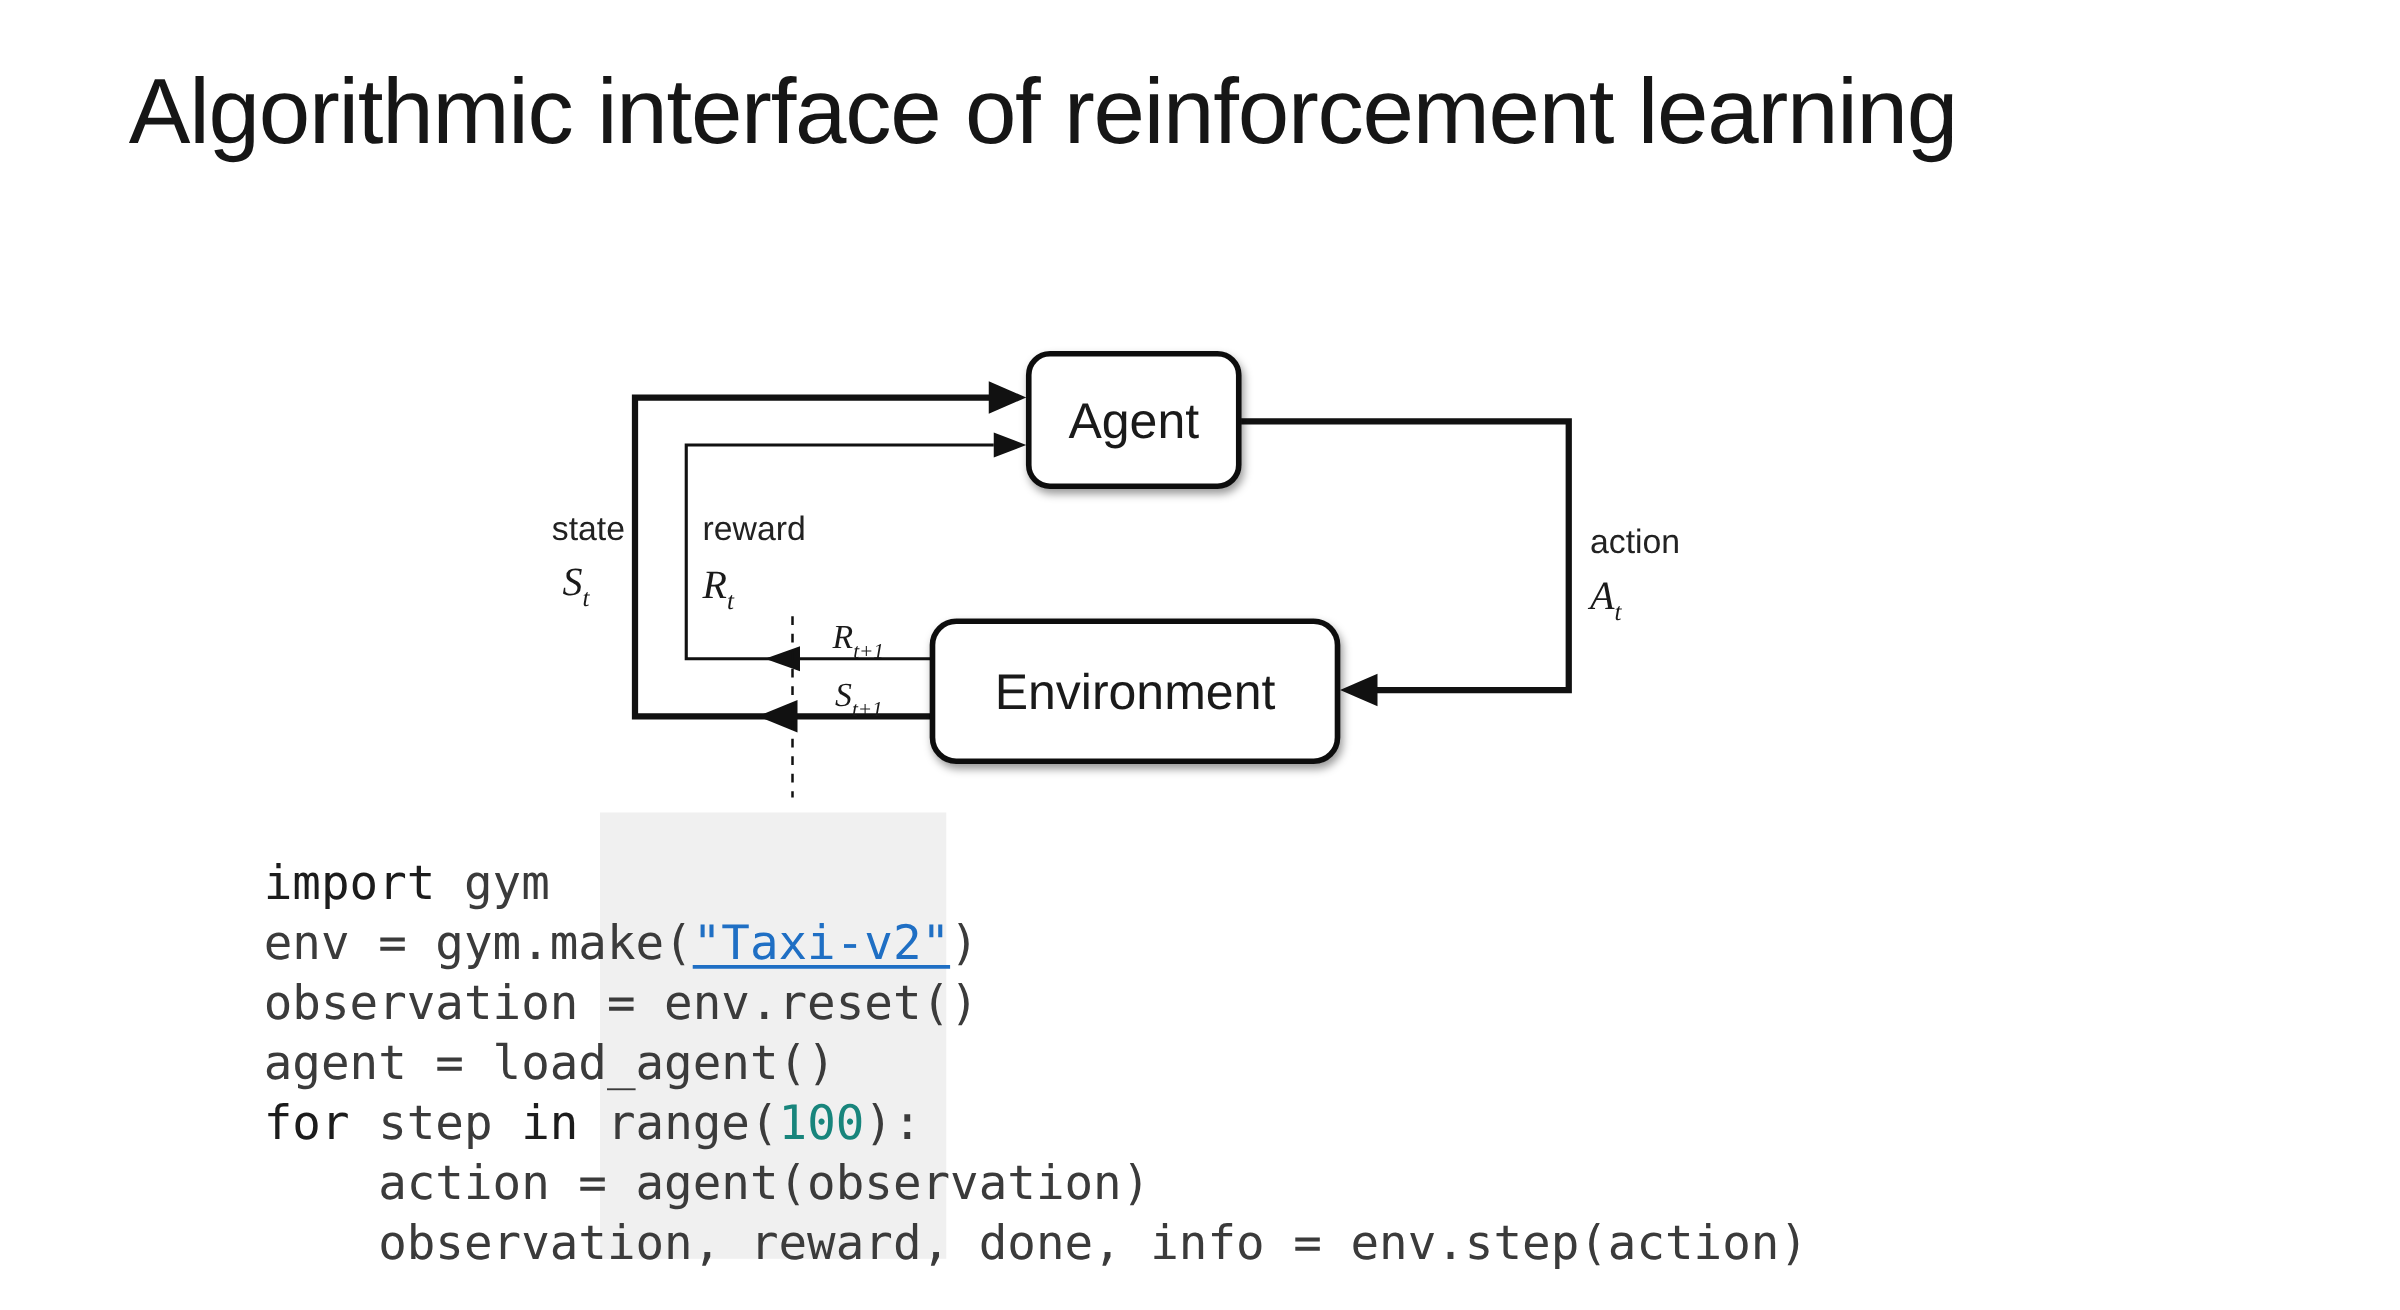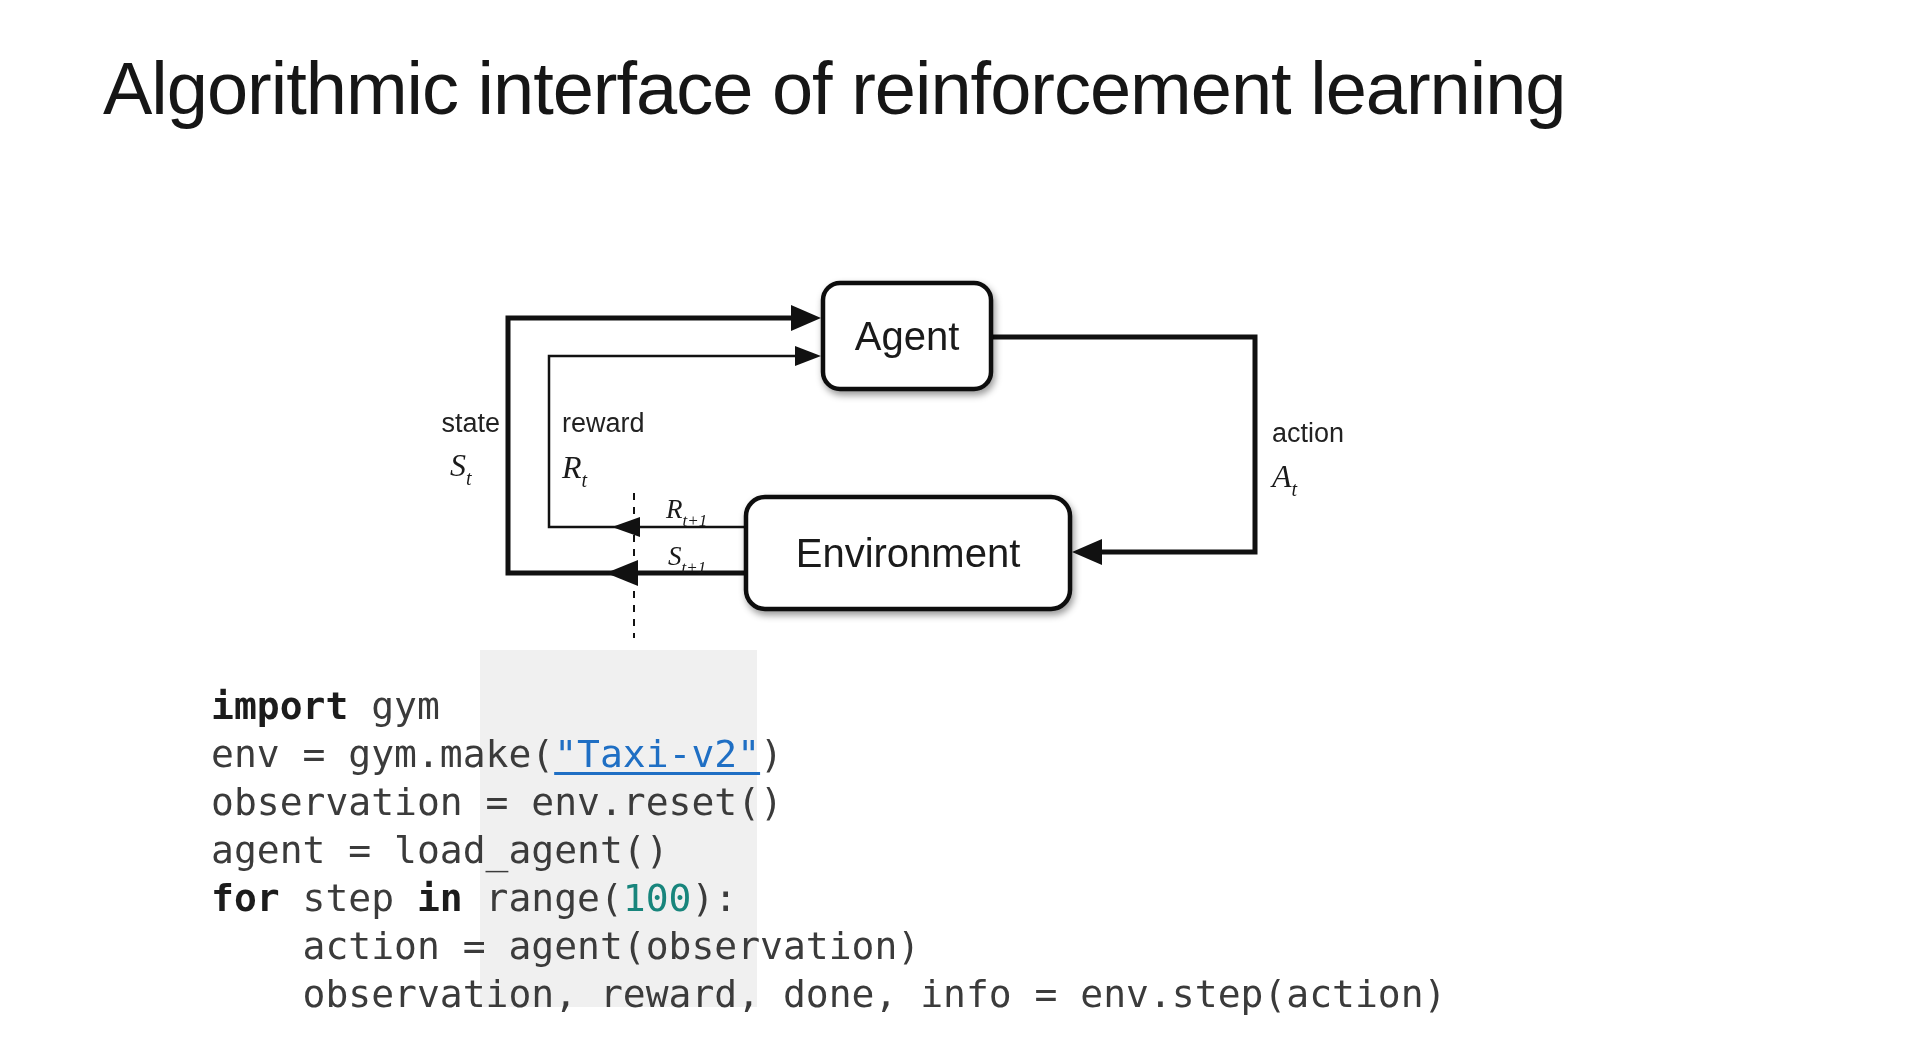--- a/index.html
+++ b/index.html
@@ -22,21 +22,21 @@
   svg.diagram{position:absolute;left:0;top:0;width:1920px;height:1048px;}
   .boxlabel{font-family:"Liberation Sans",sans-serif;font-size:40px;fill:#1a1a1a;}
   .plainlabel{font-family:"Liberation Sans",sans-serif;font-size:27px;fill:#222222;}
   .math{font-family:"Liberation Serif",serif;font-style:italic;font-size:32px;fill:#1a1a1a;}
   .mathsmall{font-family:"Liberation Serif",serif;font-style:italic;font-size:27px;fill:#1a1a1a;}
   .msub{font-size:20px;}
   .msubsmall{font-size:17px;}
   .code{position:absolute;left:211px;top:682px;
         font-family:"DejaVu Sans Mono","Liberation Mono",monospace;
         font-size:38px;line-height:48px;color:var(--code);white-space:pre;}
-  .code .kw{font-weight:bold;color:var(--kw);}
+  .code .kw{font-weight:normal;color:var(--kw);}
   .code .str{color:var(--link);text-decoration:underline;text-underline-offset:5px;}
   .code .num{color:var(--num);}
 </style>
 </head>
 <body>
 
 <div class="slide">
 
   <div class="title">Algorithmic interface of reinforcement learning</div>
 

